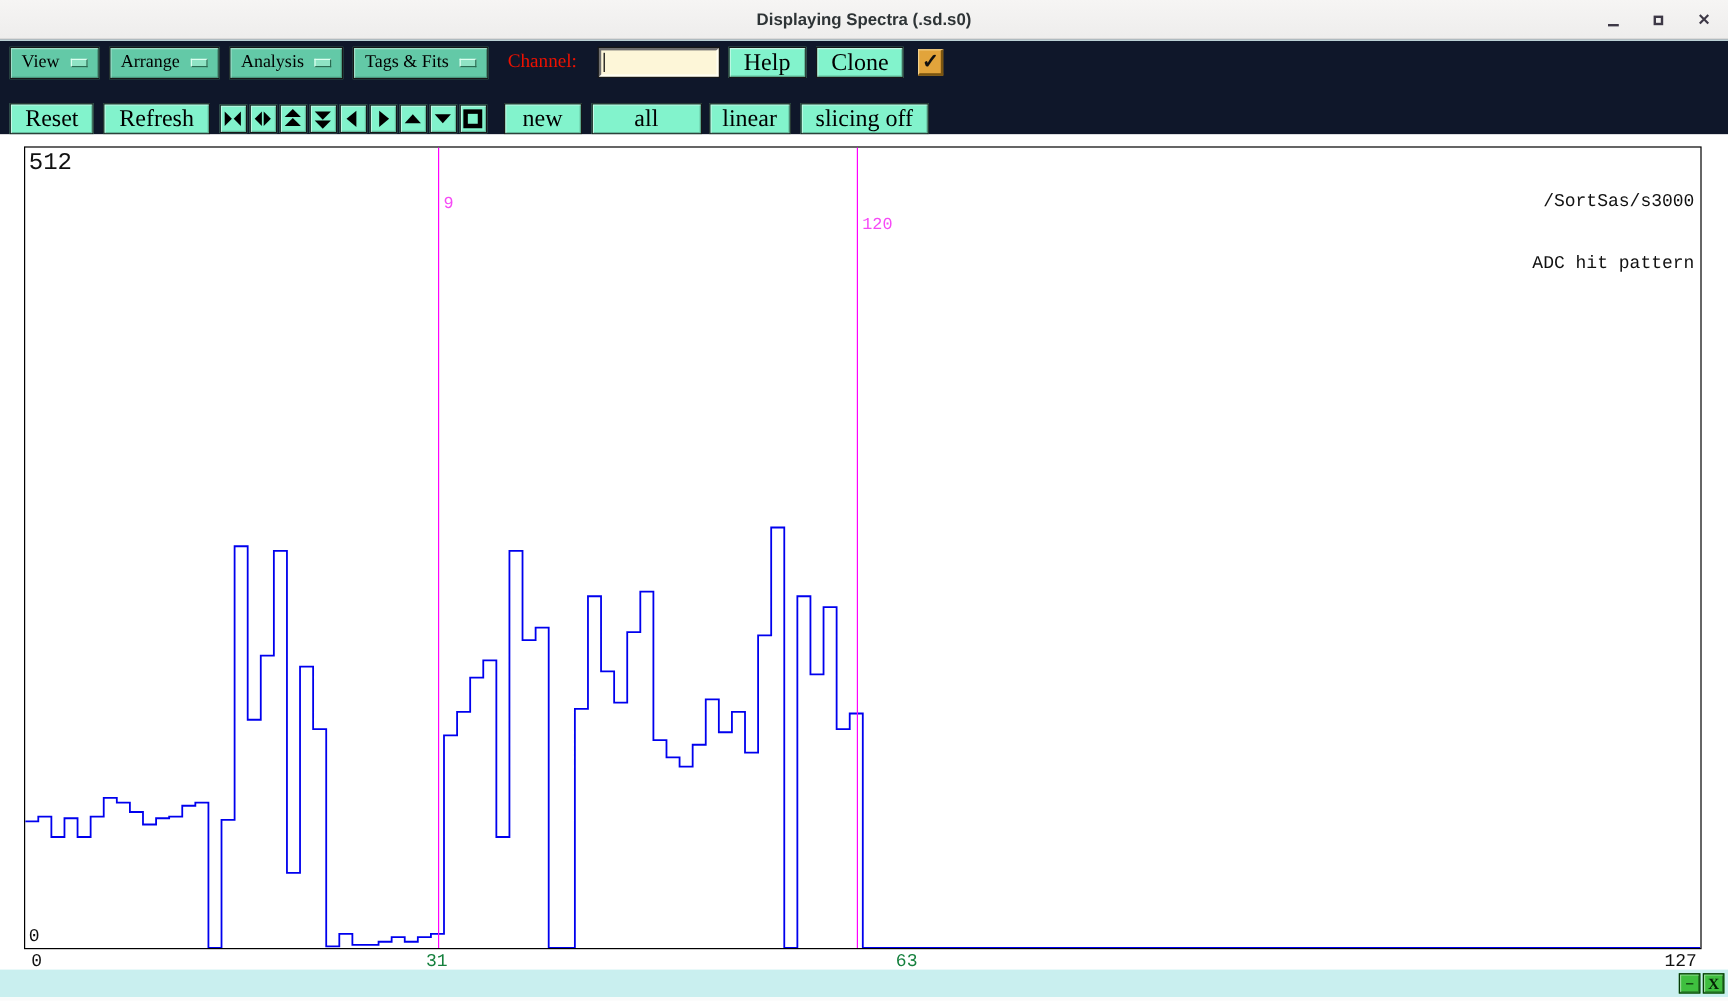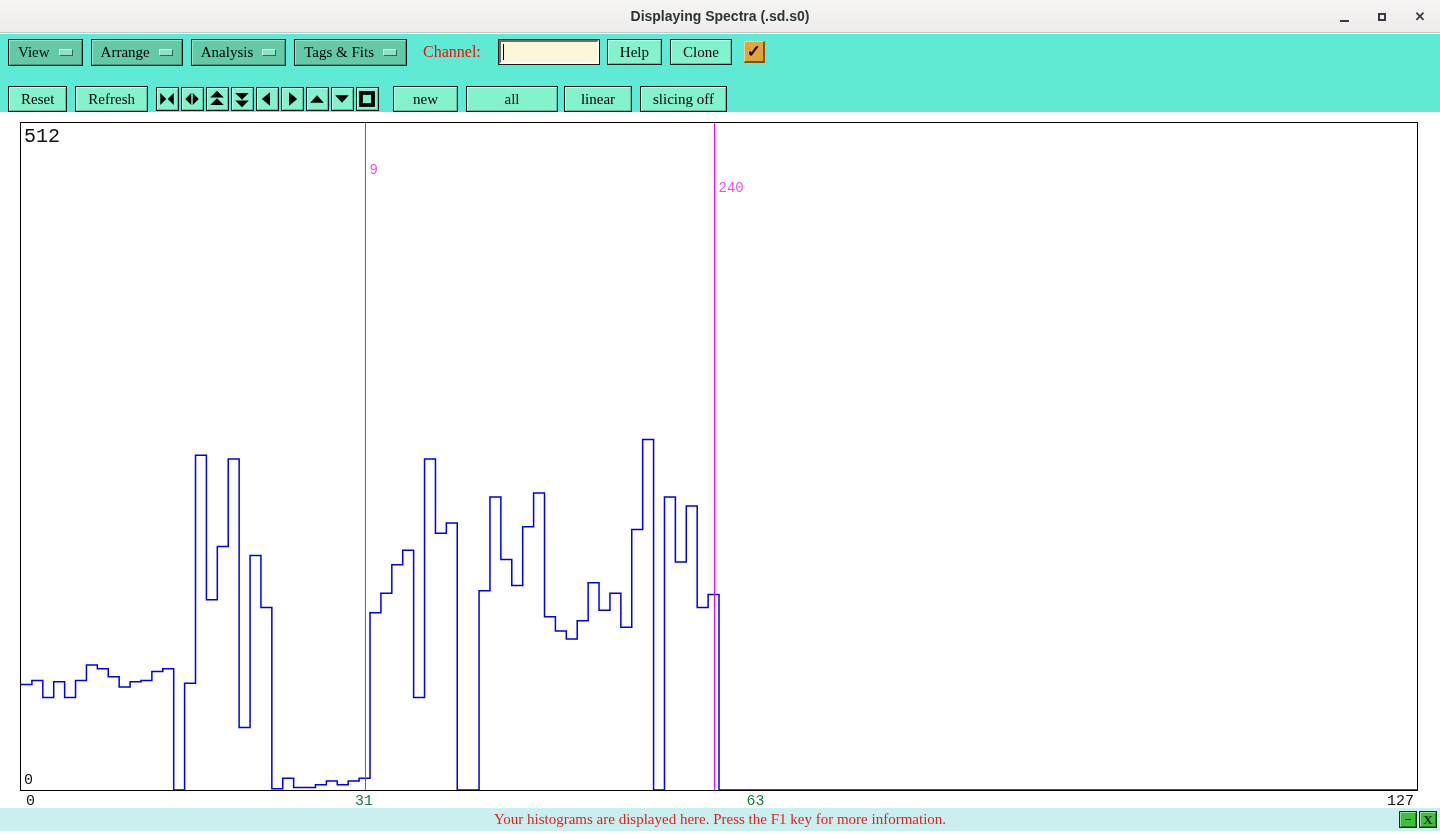--- a/index.html
+++ b/index.html
@@ -16,30 +16,30 @@
   .titlebar-title { font-size:14px; font-weight:bold; color:#2e3436; }
   .win-controls { position:absolute; right:12px; top:0; height:33px; display:flex; align-items:center; gap:22px; }
   .win-btn { width:16px; height:16px; display:flex; align-items:center; justify-content:center; color:#3d3846; cursor:default; }
   .glyph-min { width:9px; height:2px; background:#3d3846; margin-top:8px; }
   .glyph-max { width:8px; height:8px; border:2px solid #3d3846; }
   .glyph-close { font-size:13px; font-weight:bold; line-height:1; }
 
   
   .toolbar {
     position:absolute; left:0; top:33px; width:1440px; height:79px;
-    background:#5eead4; border-top:1px solid #e6ffff;
+    background:#0f172a; border-top:1px solid #e6ffff;
     font-family:"Liberation Serif", serif;
     padding-left:28px;
   }
   .menu-row { position:absolute; left:8px; top:4px; height:28px; display:flex; align-items:center; }
   .action-row { position:absolute; left:8px; top:51px; height:28px; display:flex; align-items:center; }
 
   .btn {
     background:#82f3cc; border:1px solid #171717; color:#000;
-    font-family:"Liberation Serif", serif; font-size:15px;
+    font-family:"Liberation Serif", serif; font-size:20px;
     padding:3px 12px; height:26px; display:flex; align-items:center; justify-content:center;
     box-shadow:inset 1px 1px 0 rgba(255,255,255,.55), inset -1px -1px 0 rgba(0,0,0,.22);
     cursor:default; white-space:nowrap;
   }
   .menu-btn {
     background:#63c9a7; border:1px solid #171717;
     font-size:15px; height:27px; padding:3px 9px;
     display:flex; align-items:center; gap:9px;
     box-shadow:inset 1px 1px 0 rgba(255,255,255,.4), inset -1px -1px 0 rgba(0,0,0,.25);
     margin-right:8px; cursor:default;
@@ -234,36 +234,39 @@
 <div class="main">
   <div class="plot-box">
     <div class="plot-inner">
       <svg class="hist-svg" viewBox="0 0 128 512" preserveAspectRatio="none">
         <path fill="none" stroke="#0000ee" stroke-width="1.5" vector-effect="non-scaling-stroke" stroke-linejoin="miter" d="M0,431 H1 V428 H2 V441 H3 V429 H4 V441 H5 V428 H6 V416 H7 V419 H8 V425 H9 V433 H10 V429 H11 V428 H12 V421 H13 V419 H14 V512 H15 V430 H16 V255 H17 V366 H18 V325 H19 V258 H20 V464 H21 V332 H22 V372 H23 V511 H24 V503 H25 V510 H26 V510 H27 V508 H28 V505 H29 V508 H30 V505 H31 V503 H32 V376 H33 V361 H34 V339 H35 V328 H36 V441 H37 V258 H38 V315 H39 V307 H40 V512 H41 V512 H42 V359 H43 V287 H44 V335 H45 V355 H46 V310 H47 V284 H48 V379 H49 V390 H50 V396 H51 V382 H52 V353 H53 V374 H54 V361 H55 V387 H56 V312 H57 V243 H58 V512 H59 V287 H60 V337 H61 V294 H62 V372 H63 V362 H64 V512 H65 V512 H66 V512 H67 V512 H68 V512 H69 V512 H70 V512 H71 V512 H72 V512 H73 V512 H74 V512 H75 V512 H76 V512 H77 V512 H78 V512 H79 V512 H80 V512 H81 V512 H82 V512 H83 V512 H84 V512 H85 V512 H86 V512 H87 V512 H88 V512 H89 V512 H90 V512 H91 V512 H92 V512 H93 V512 H94 V512 H95 V512 H96 V512 H97 V512 H98 V512 H99 V512 H100 V512 H101 V512 H102 V512 H103 V512 H104 V512 H105 V512 H106 V512 H107 V512 H108 V512 H109 V512 H110 V512 H111 V512 H112 V512 H113 V512 H114 V512 H115 V512 H116 V512 H117 V512 H118 V512 H119 V512 H120 V512 H121 V512 H122 V512 H123 V512 H124 V512 H125 V512 H126 V512 H127 V512 H128"></path>
       </svg>
 
       <div class="cursor-line" style="left: 24.6094%; background: rgb(255, 0, 255);"></div>
       <div class="cursor-line" style="left: 49.6094%; background: rgb(255, 0, 255);"></div>
       <span class="cursor-value c0 mono" style="left: calc(24.6094% + 5px);">9</span>
-      <span class="cursor-value c1 mono" style="left: calc(49.6094% + 5px);">240</span>
+      <span class="cursor-value c1 mono" style="left: calc(49.6094% + 5px);">120</span>
 
       <span class="ylab-max mono">512</span>
       <span class="ylab-min mono">0</span>
 
+      <div class="spec-name mono">
+        <div>/SortSas/s3000</div>
+        <div>ADC hit pattern</div>
+      </div>
     </div>
   </div>
 
   <div class="x-axis mono">
     <span class="x-tick-min">0</span>
     <span class="x-tick-cursor" style="left: 24.6094%;">31</span>
     <span class="x-tick-cursor" style="left: 49.6094%; margin-left: 42px;">63</span>
     <span class="x-tick-max">127</span>
   </div>
 </div>
 
 <div class="statusbar">
-  <span class="status-msg">Your histograms are displayed here. Press the F1 key for more information.</span>
   <div class="status-controls">
     <div class="mini-btn">−</div>
     <div class="mini-btn">X</div>
   </div>
 </div>
 <div class="bottom-strip"></div>
 
 </body></html>

